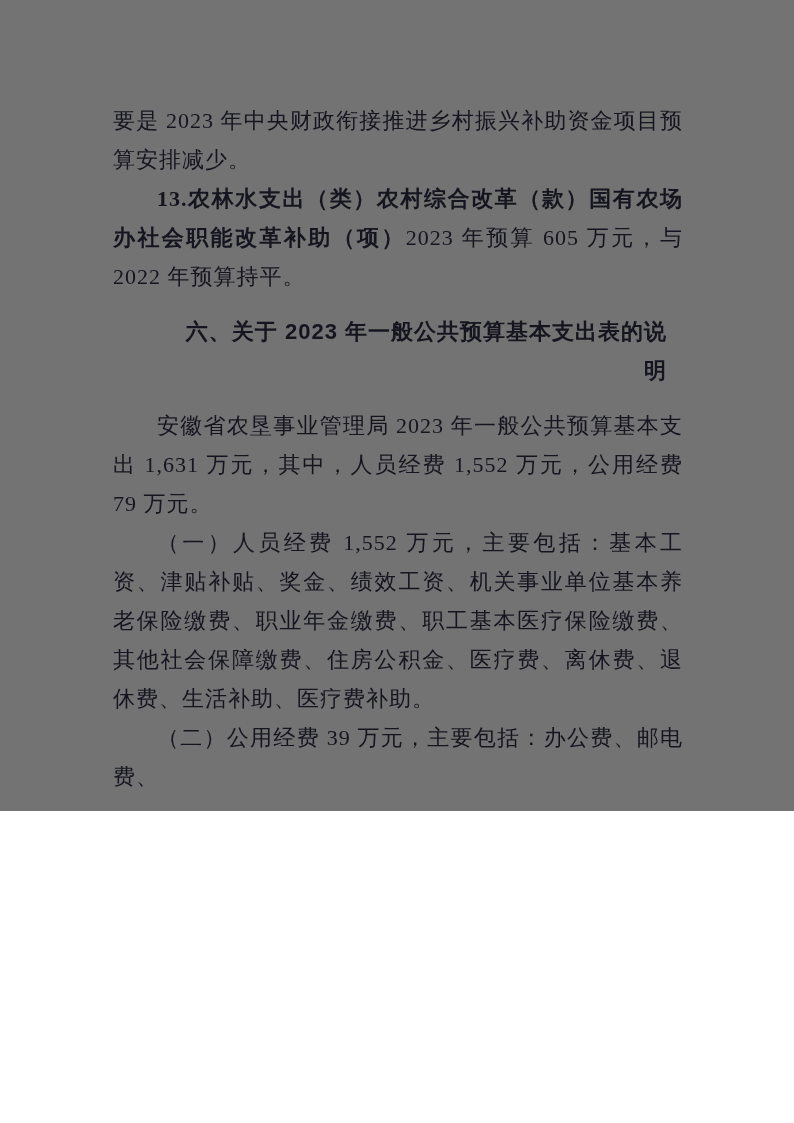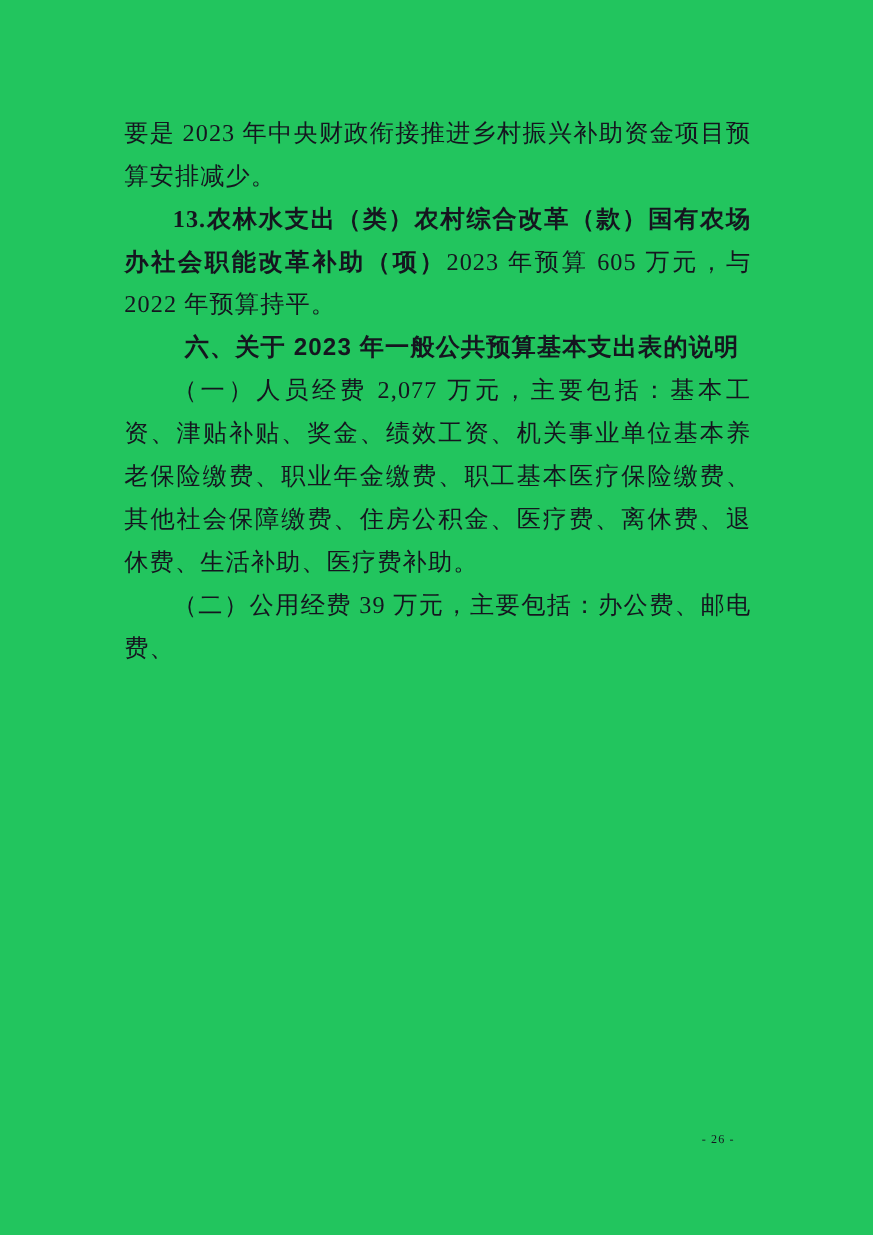--- a/index.html
+++ b/index.html
@@ -3,22 +3,22 @@
 <meta charset="utf-8">
 <style>
   html, body {
     margin: 0;
     padding: 0;
     background: #ffffff;
   }
   .sheet {
     position: relative;
     width: 794px;
-    height: 1123px;
-    background: #22c55e;
+    height: 811px;
+    background: #737373;
     overflow: hidden;
   }
   .page-body {
     position: absolute;
     left: 113px;
     top: 101px;
     width: 570px;
     font-family: "Liberation Serif", "DejaVu Serif", serif;
     font-size: 22px;
     line-height: 39px;
@@ -32,28 +32,28 @@
     text-indent: 44px;
   }
   .para.no-indent {
     text-indent: 0;
   }
   .lead {
     font-weight: 700;
     font-family: Liberation Serif, serif;
   }
   .section-heading {
-    margin: 0;
+    margin: 16px;
     padding: 0;
     text-indent: 44px;
     font-family: "Liberation Sans", "DejaVu Sans", sans-serif;
     font-weight: 700;
     font-size: 22px;
     line-height: 39px;
-    text-align: center;
+    text-align: right;
     color: #15151f;
   }
   .page-number {
     position: absolute;
     left: 638px;
     top: 1030px;
     font-family: "Liberation Serif", "DejaVu Serif", serif;
     font-size: 11px;
     letter-spacing: 1px;
     color: #15151f;
@@ -68,22 +68,23 @@
   <main class="page-body">
 
     <p class="para no-indent">要是 2023 年中央财政衔接推进乡村振兴补助资金项目预算安排减少。</p>
 
     <p class="para"><span class="lead">13.农林水支出（类）农村综合改革（款）国有农场办社会职能改革补助（项）</span><span>2023 年预算 605 万元，与 2022 年预算持平。</span></p>
 
 
 
     <h2 class="section-heading">六、关于 2023 年一般公共预算基本支出表的说明</h2>
 
+    <p class="para">安徽省农垦事业管理局 2023 年一般公共预算基本支出 1,631 万元，其中，人员经费 1,552 万元，公用经费 79 万元。</p>
 
-    <p class="para">（一）人员经费 2,077 万元，主要包括：基本工资、津贴补贴、奖金、绩效工资、机关事业单位基本养老保险缴费、职业年金缴费、职工基本医疗保险缴费、其他社会保障缴费、住房公积金、医疗费、离休费、退休费、生活补助、医疗费补助。</p>
+    <p class="para">（一）人员经费 1,552 万元，主要包括：基本工资、津贴补贴、奖金、绩效工资、机关事业单位基本养老保险缴费、职业年金缴费、职工基本医疗保险缴费、其他社会保障缴费、住房公积金、医疗费、离休费、退休费、生活补助、医疗费补助。</p>
 
     <p class="para">（二）公用经费 39 万元，主要包括：办公费、邮电费、</p>
 
   </main>
 
   <div class="page-number">- 26 -</div>
 
 </div>
 
 </body></html>

